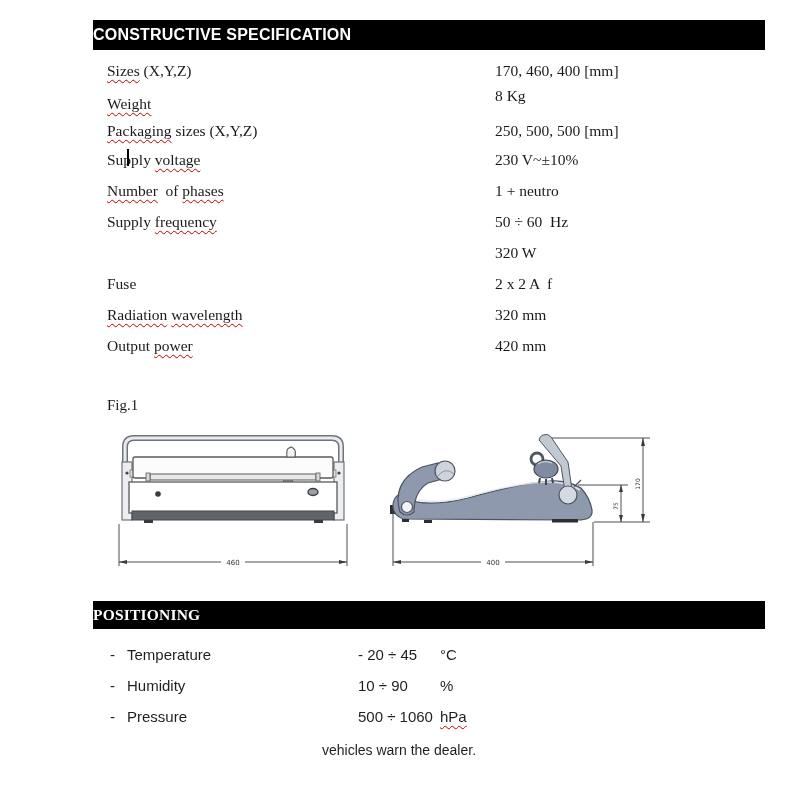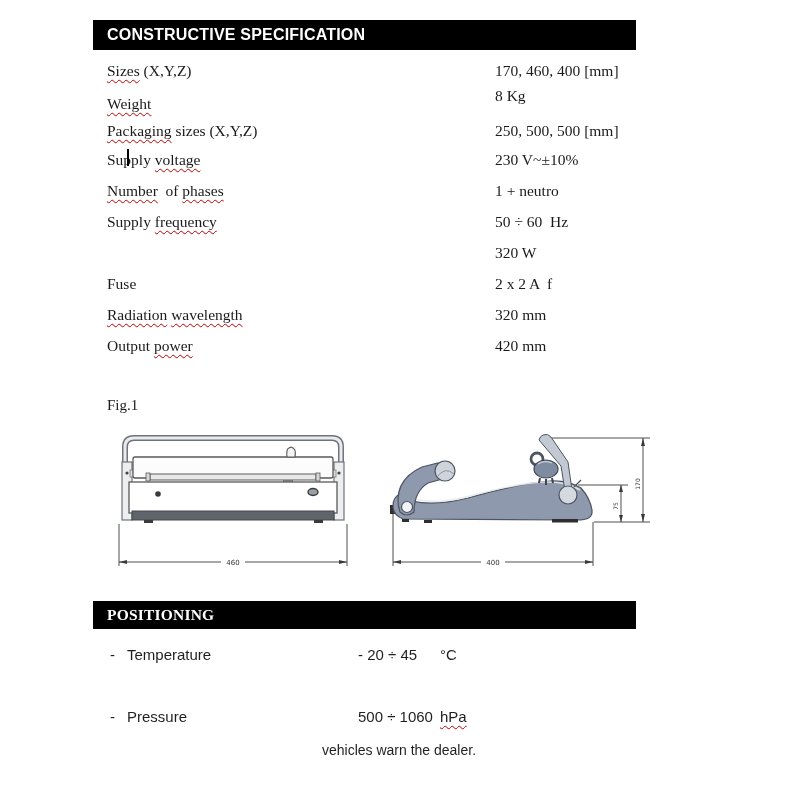--- a/index.html
+++ b/index.html
@@ -2,23 +2,23 @@
 <html><head>
 <meta charset="utf-8">
 <style>
   * { margin:0; padding:0; box-sizing:border-box; }
   html,body { background:#ffffff; }
   .page {
     position:relative; width:800px; height:800px; background:#ffffff;
     font-family:"Liberation Serif", serif; color:#1a1a1a; overflow:hidden;
   }
   .bar {
-    position:absolute; left:93px; width:543px; background:#000000;
+    position:absolute; left:93px; width:672px; background:#000000;
     color:#ffffff; font-family:"Liberation Sans", sans-serif; font-weight:bold;
-    padding-left:14px; letter-spacing:.2px;
+    letter-spacing:.2px;
   }
   .bar1 { top:20px; height:30px; font-size:16px; line-height:30px; }
   .bar2 { top:601px; height:28px; font-size:15.5px; line-height:28px;font-family:Liberation Serif, serif; }
 
   .spec-row { position:absolute; left:107px; width:600px; height:22px; font-size:15.5px; }
   .spec-label { white-space:pre; }
   .spec-value { position:absolute; left:388px; top:0; white-space:pre; }
   .r0{top:62px} .r1{top:95px} .r2{top:122px} .r3{top:151px} .r4{top:182px}
   .r5{top:213px} .r6{top:244px} .r7{top:275px} .r8{top:306px} .r9{top:337px}
   .r1 .spec-value { transform:translateY(-8px); }
@@ -192,20 +192,25 @@
 
   <div class="bar bar2">
     <span>POSITIONING</span>
   </div>
 
   <div class="pos-row p0">
     <span class="pos-dash">-</span><span>Temperature</span>
     <span class="pos-value">- 20 ÷ 45</span>
     <span class="pos-unit"><span>°C</span></span>
   </div>
+  <div class="pos-row p1">
+    <span class="pos-dash">-</span><span>Humidity</span>
+    <span class="pos-value">10 ÷ 90</span>
+    <span class="pos-unit"><span>%</span></span>
+  </div>
   <div class="pos-row p2">
     <span class="pos-dash">-</span><span>Pressure</span>
     <span class="pos-value">500 ÷ 1060</span>
     <span class="pos-unit"><span class="sq">hPa</span></span>
   </div>
 
   <div class="note">
     <span class="note-line2">vehicles warn the dealer.</span>
   </div>
 

